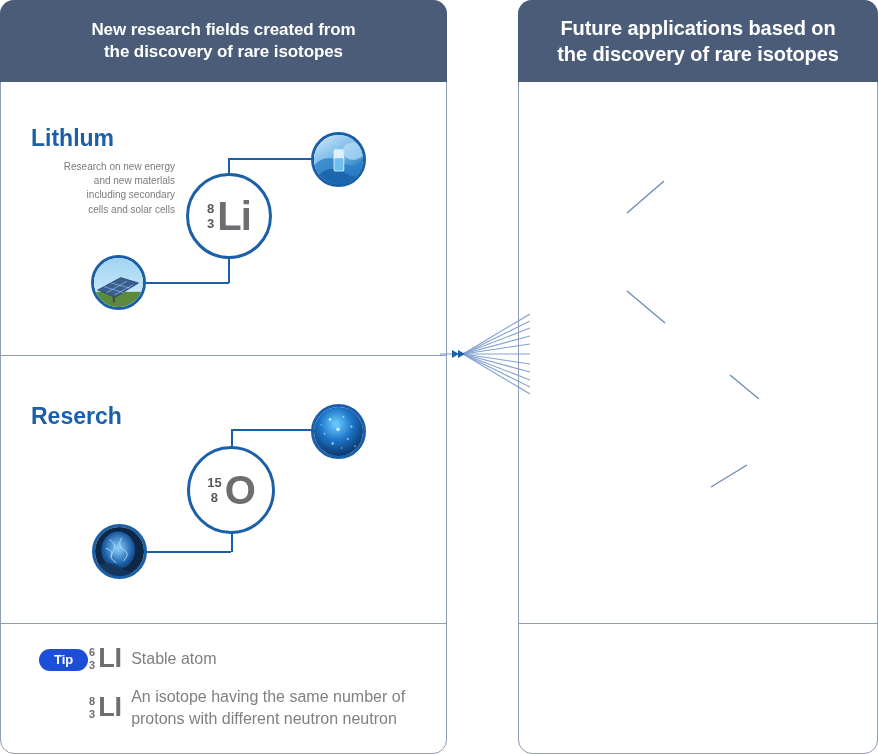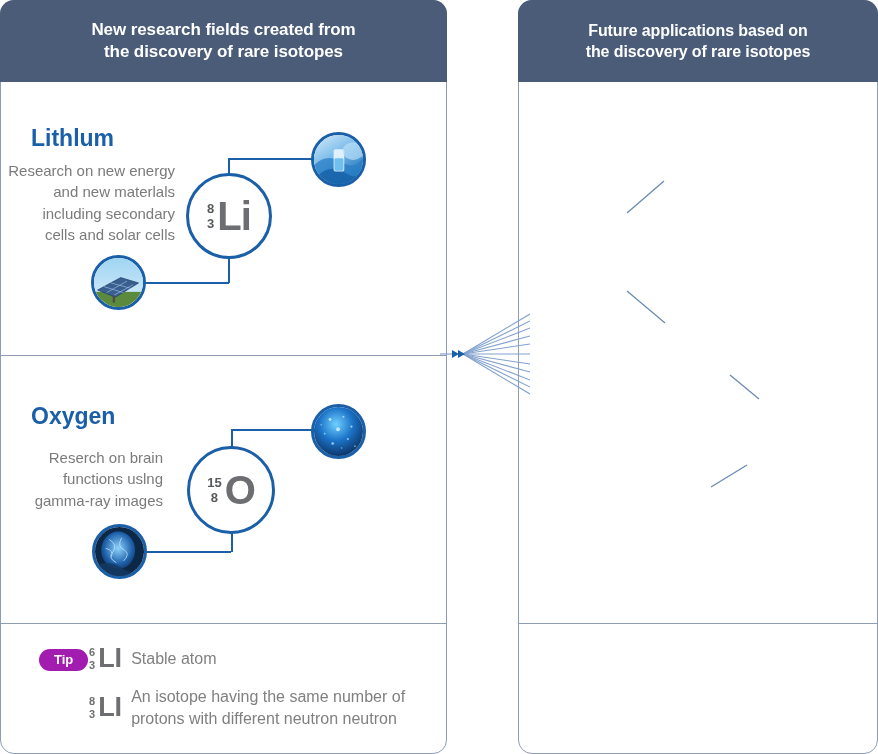--- a/index.html
+++ b/index.html
@@ -27,41 +27,41 @@
     background: #4a5c78;
     border-radius: 14px 14px 0 0;
     color: #ffffff;
     font-weight: bold;
     text-align: center;
     line-height: 1.32;
     letter-spacing: -0.1px;
     display: flex; align-items: center; justify-content: center;
   }
   #panel-left  .panel-header { height: 82px; font-size: 17px; }
-  #panel-right .panel-header { height: 82px; font-size: 16px; }
+  #panel-right .panel-header { height: 82px; font-size: 20px; }
   .panel-header span { display: block; }
 
   .hsep {
     position: absolute;
     height: 1px; background: #8e9db5;
   }
 
   
   .section-title {
     position: absolute;
     color: #1a5fa8;
     font-weight: bold;
     font-size: 23px;
   }
 
   
   .copy {
     position: absolute;
     color: #7b7b7b;
-    font-size: 15px;
+    font-size: 10px;
     line-height: 1.42;
     white-space: pre-line;
   }
   .copy.right-al { text-align: right; }
 
   
   .nuclide {
     position: absolute;
     border: 3px solid #1a5fa8;
     border-radius: 50%;
@@ -92,21 +92,21 @@
 
   
   .ln { position: absolute; background: #1a5fa8; z-index: 1; }
   .lnh { height: 1.5px; }
   .lnv { width: 1.5px; }
   .diag { position: absolute; z-index: 2; }
 
   
   .tip-pill {
     position: absolute;
-    background: #a21caf;
+    background: #1d4ed8;
     color: #ffffff;
     border-radius: 13px;
     font-size: 13px; font-weight: bold;
     padding: 4px 15px 5px;
     line-height: 1;
   }
   .tip-row { position: absolute; display: flex; align-items: center; }
   .tip-nuc { display: flex; align-items: center; gap: 3px; }
   .tip-nums {
     display: flex; flex-direction: column;
@@ -200,25 +200,22 @@
         <g stroke="#9fc3e8" stroke-width="0.7">
           <line x1="11" y1="32" x2="33" y2="39"></line>
           <line x1="19" y1="28" x2="41" y2="34"></line>
           <line x1="14" y1="39" x2="37" y2="26"></line>
           <line x1="22" y1="42" x2="44" y2="30"></line>
         </g>
         <rect x="21" y="42" width="2.5" height="8" fill="#4a4a4a"></rect>
       </svg>
     </div>
 
-    <div class="section-title" style="left:30px; top:402px;">Oxygen</div>
-
-    <div class="copy right-al" style="left:10px; top:446px; width:152px;">Reserch on brain
-functions uslng
-gamma-ray images</div>
+    <div class="section-title" style="left:30px; top:402px;">Reserch</div>
+
 
 
     <div class="ln lnv" style="left:230px; top:428px; height:48px;"></div>
     <div class="ln lnh" style="left:230px; top:428px; width:88px;"></div>
     <div class="ln lnv" style="left:230px; top:498px; height:53px;"></div>
     <div class="ln lnh" style="left:140px; top:550px; width:90px;"></div>
 
     <div class="nuclide" style="left:186px; top:445px; width:88px; height:88px;">
       <div class="nuc-inner">
         <div class="nuc-nums">

